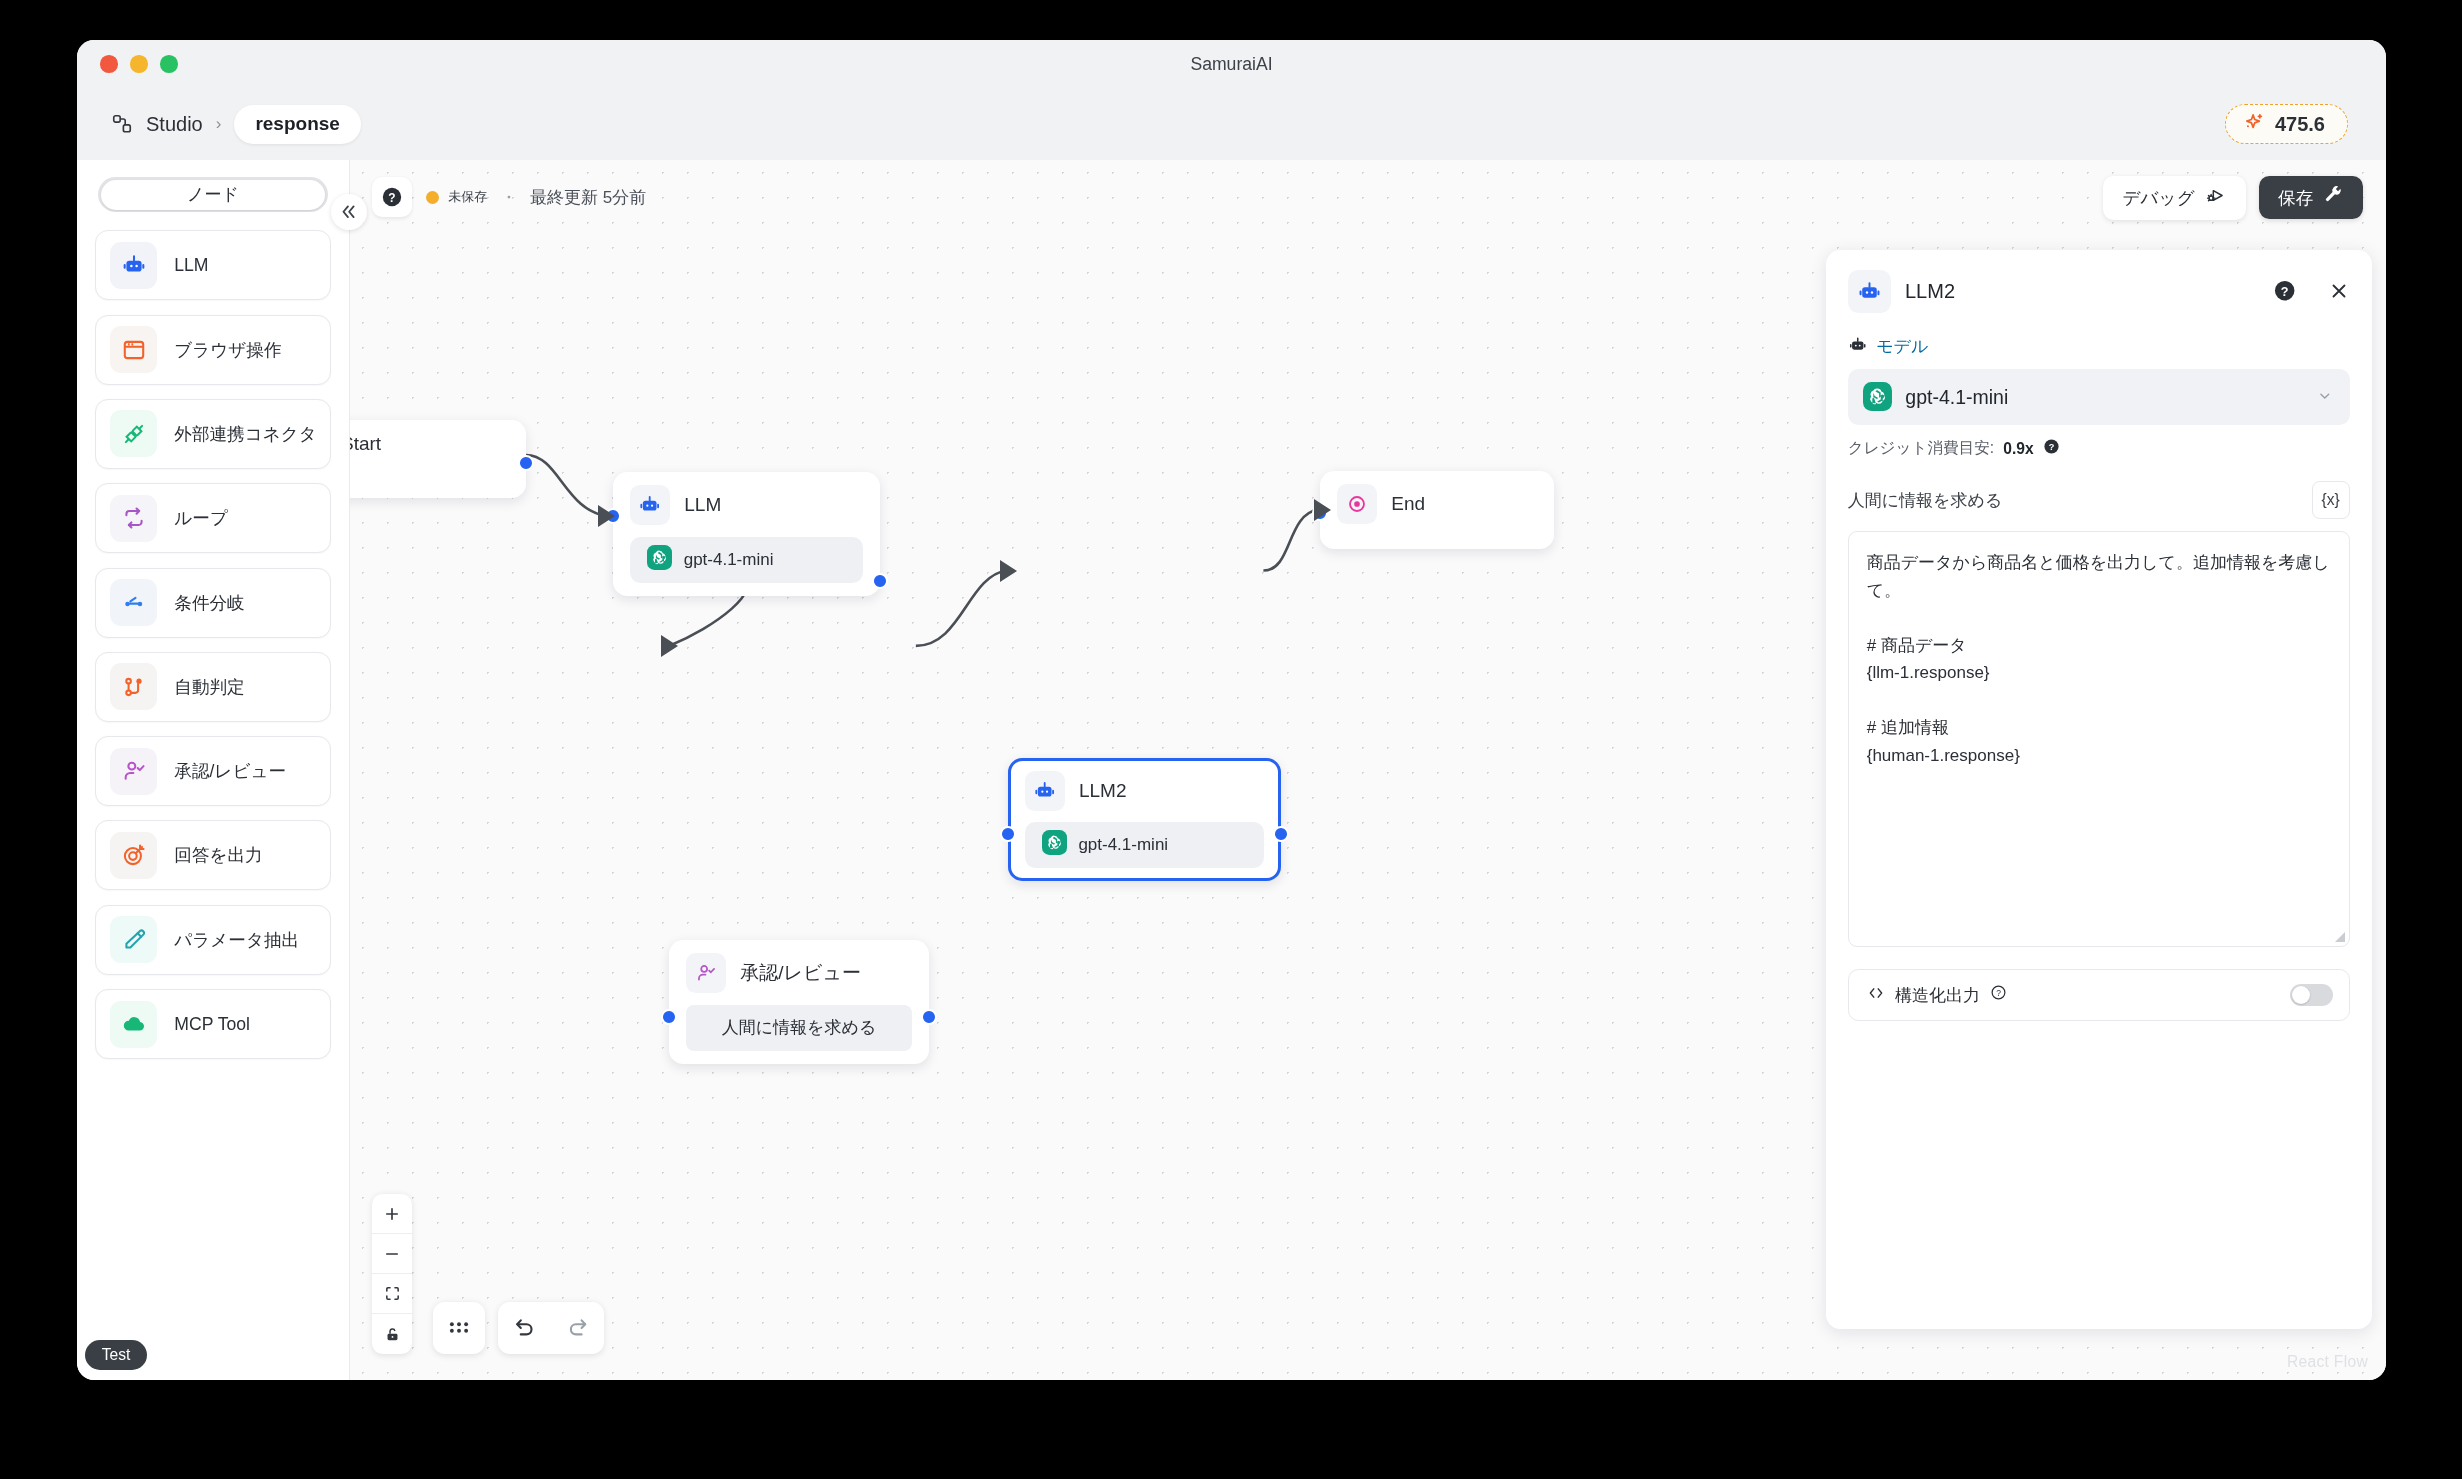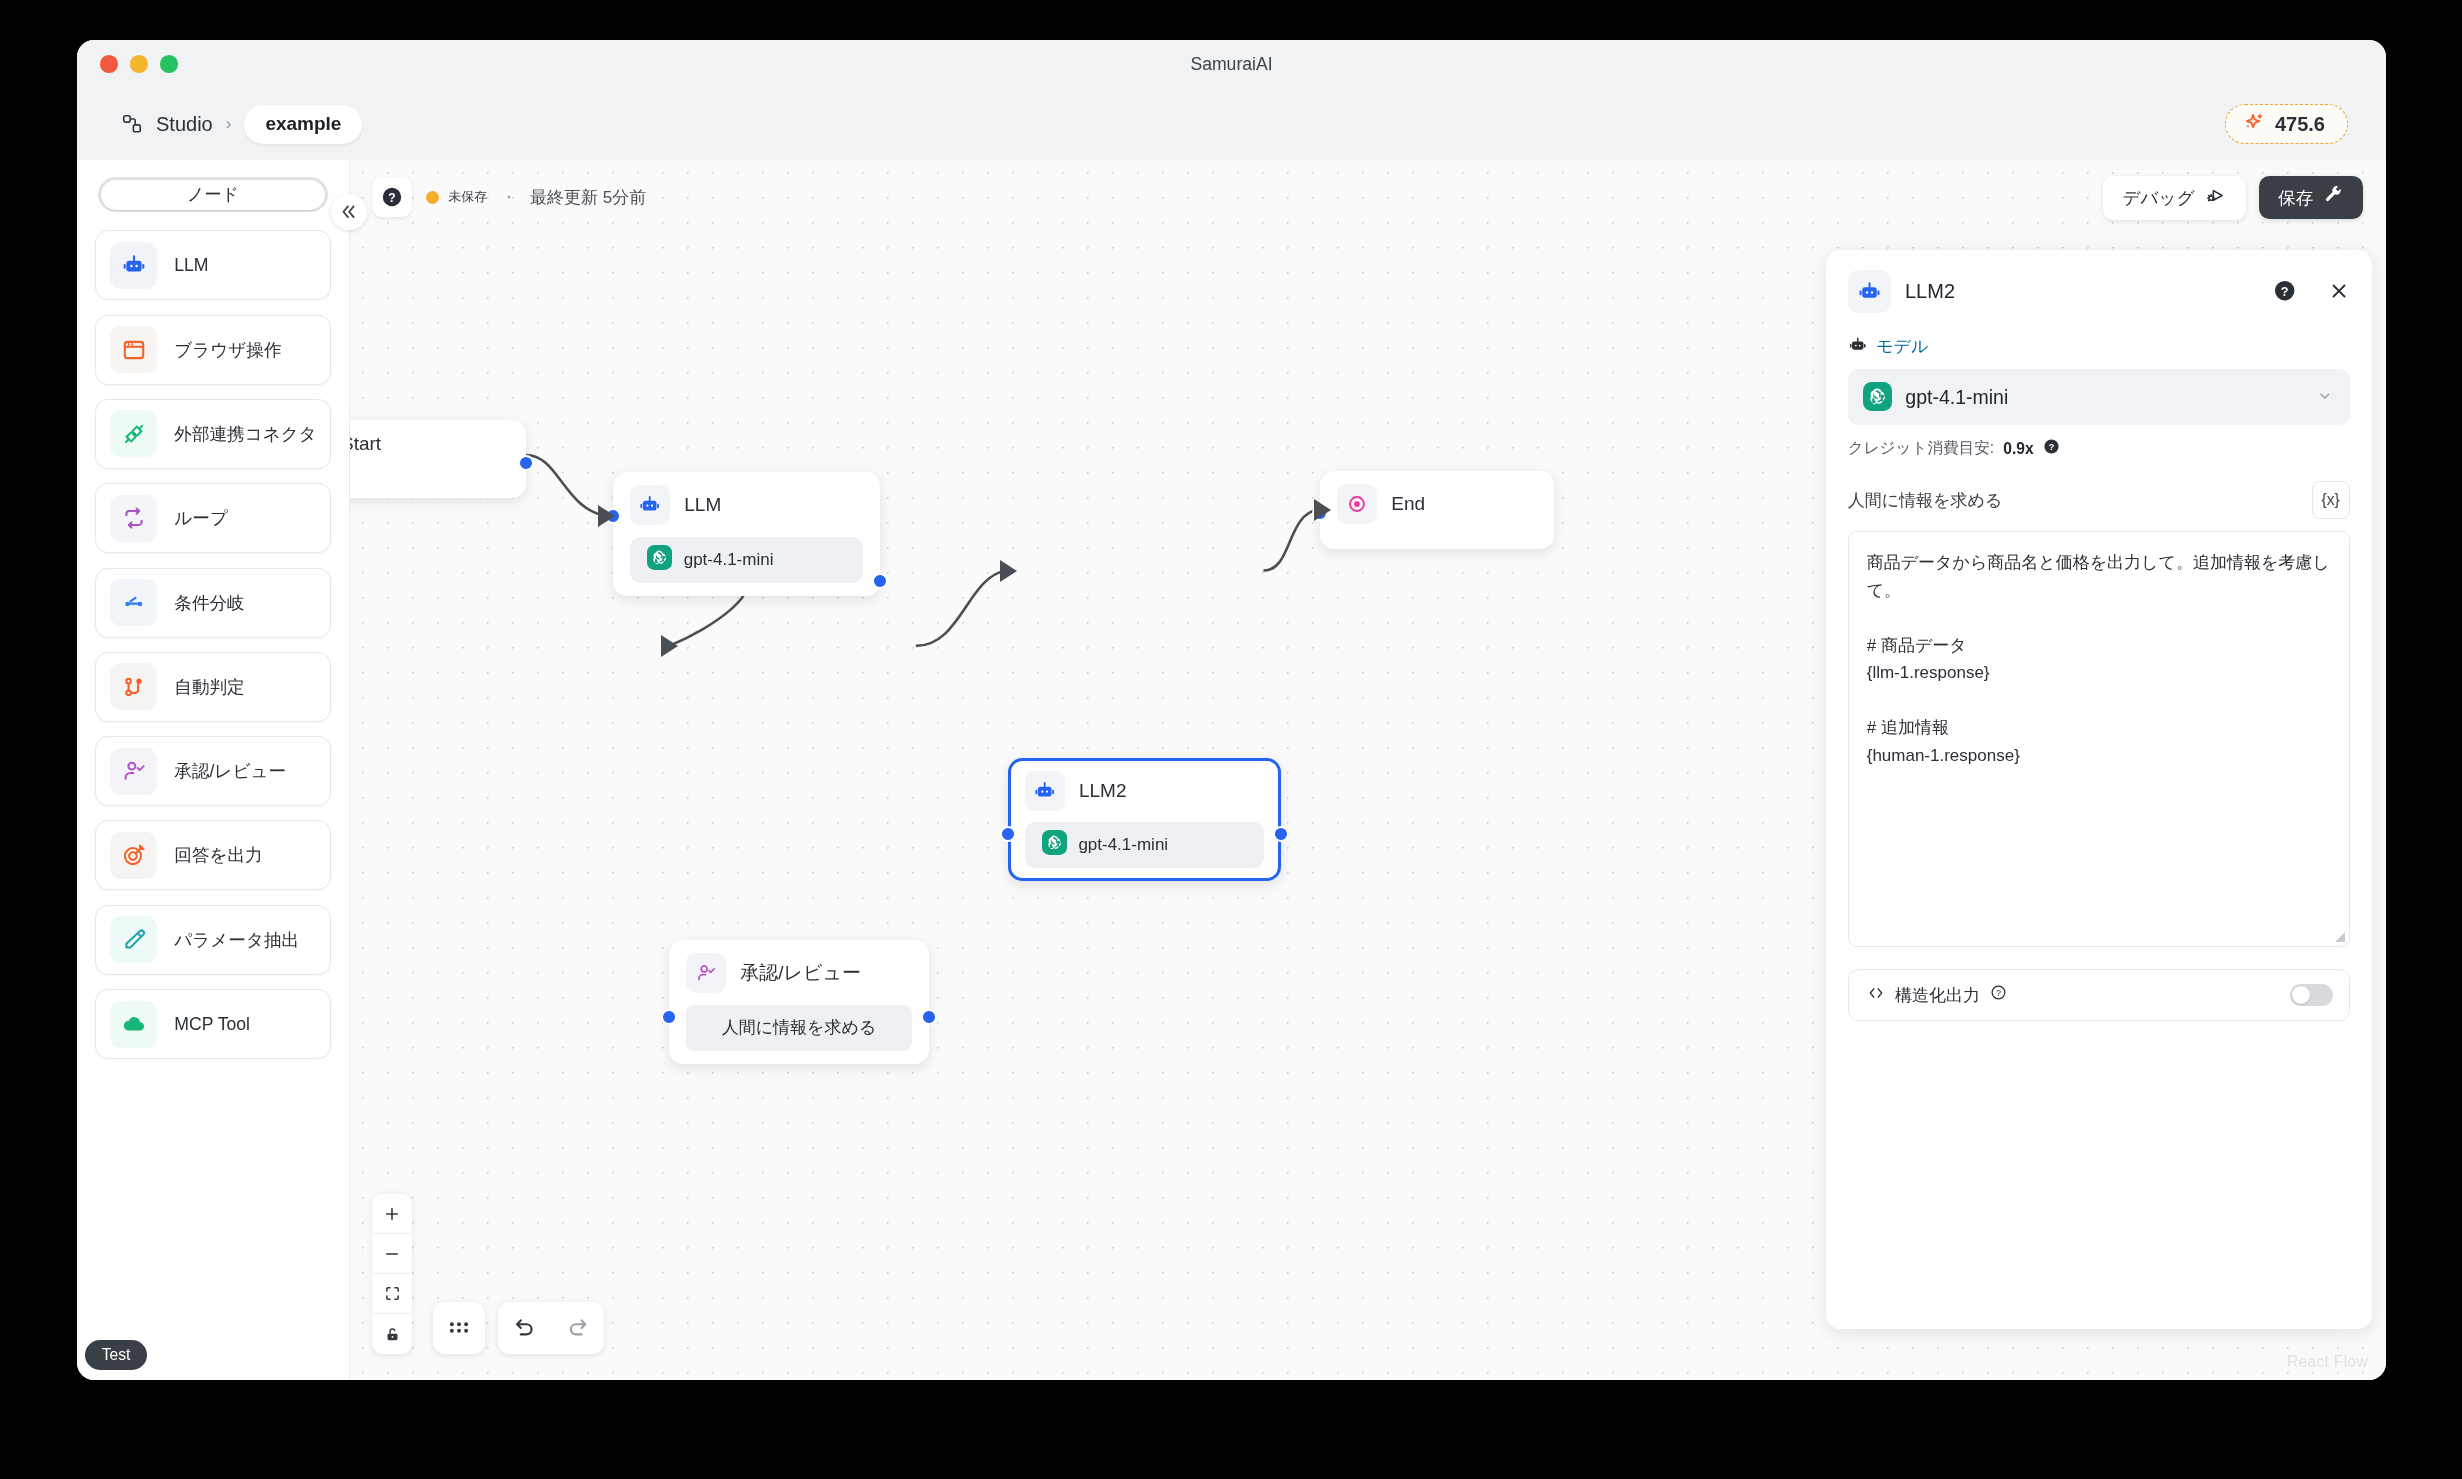--- a/index.html
+++ b/index.html
@@ -37,21 +37,20 @@
     font-size: 17.6px; color: #3d4148; font-weight: 400;
   }
 
   
   .topbar {
     height: 72px; flex: 0 0 72px;
     background: #f1f2f4;
     display: flex; align-items: center;
     padding: 0 31px 0 34px;
     position: relative;
-    margin-left: 10px;
   }
   .crumb-wrap { display: flex; align-items: center; gap: 13px; }
   .crumb-icon { width: 22px; height: 22px; display: block; }
   .crumb-link {
     font-size: 20px; color: #2b2f36; font-weight: 500;
   }
   .crumb-sep { font-size: 17px; color: #8b9099; }
   .crumb-chip {
     background: #fff; border-radius: 649px;
     padding: 8.5px 21px;
@@ -333,21 +332,21 @@
     <div class="crumb-wrap">
       <span>
         <svg class="crumb-icon" viewBox="0 0 24 24" fill="none" stroke="#33373e" stroke-width="1.8">
           <rect x="3" y="3" width="7" height="7" rx="2"></rect>
             <rect x="13.5" y="13" width="7.5" height="7.5" rx="2"></rect>
           <path d="M10 6.5h3.5a2 2 0 0 1 2 2V13"></path>
         </svg>
       </span>
       <span class="crumb-link">Studio</span>
       <span class="crumb-sep">›</span>
-      <span class="crumb-chip">example</span>
+      <span class="crumb-chip">response</span>
     </div>
     <div class="credit-chip">
       <span>
         <svg width="22" height="22" viewBox="0 0 24 24" fill="none" stroke="#f2622a" stroke-width="1.9" stroke-linejoin="round">
           <path d="M11 3.2 12.8 8.2 17.8 10 12.8 11.8 11 16.8 9.2 11.8 4.2 10 9.2 8.2Z"></path>
           <path d="M18.4 3.1v3.2M16.8 4.7h3.2" stroke-linecap="round"></path>
           <circle cx="5.4" cy="15.6" r="1.1" fill="#f2622a" stroke="none"></circle>
         </svg>
       </span>
       <span class="credit-val">475.6</span>

